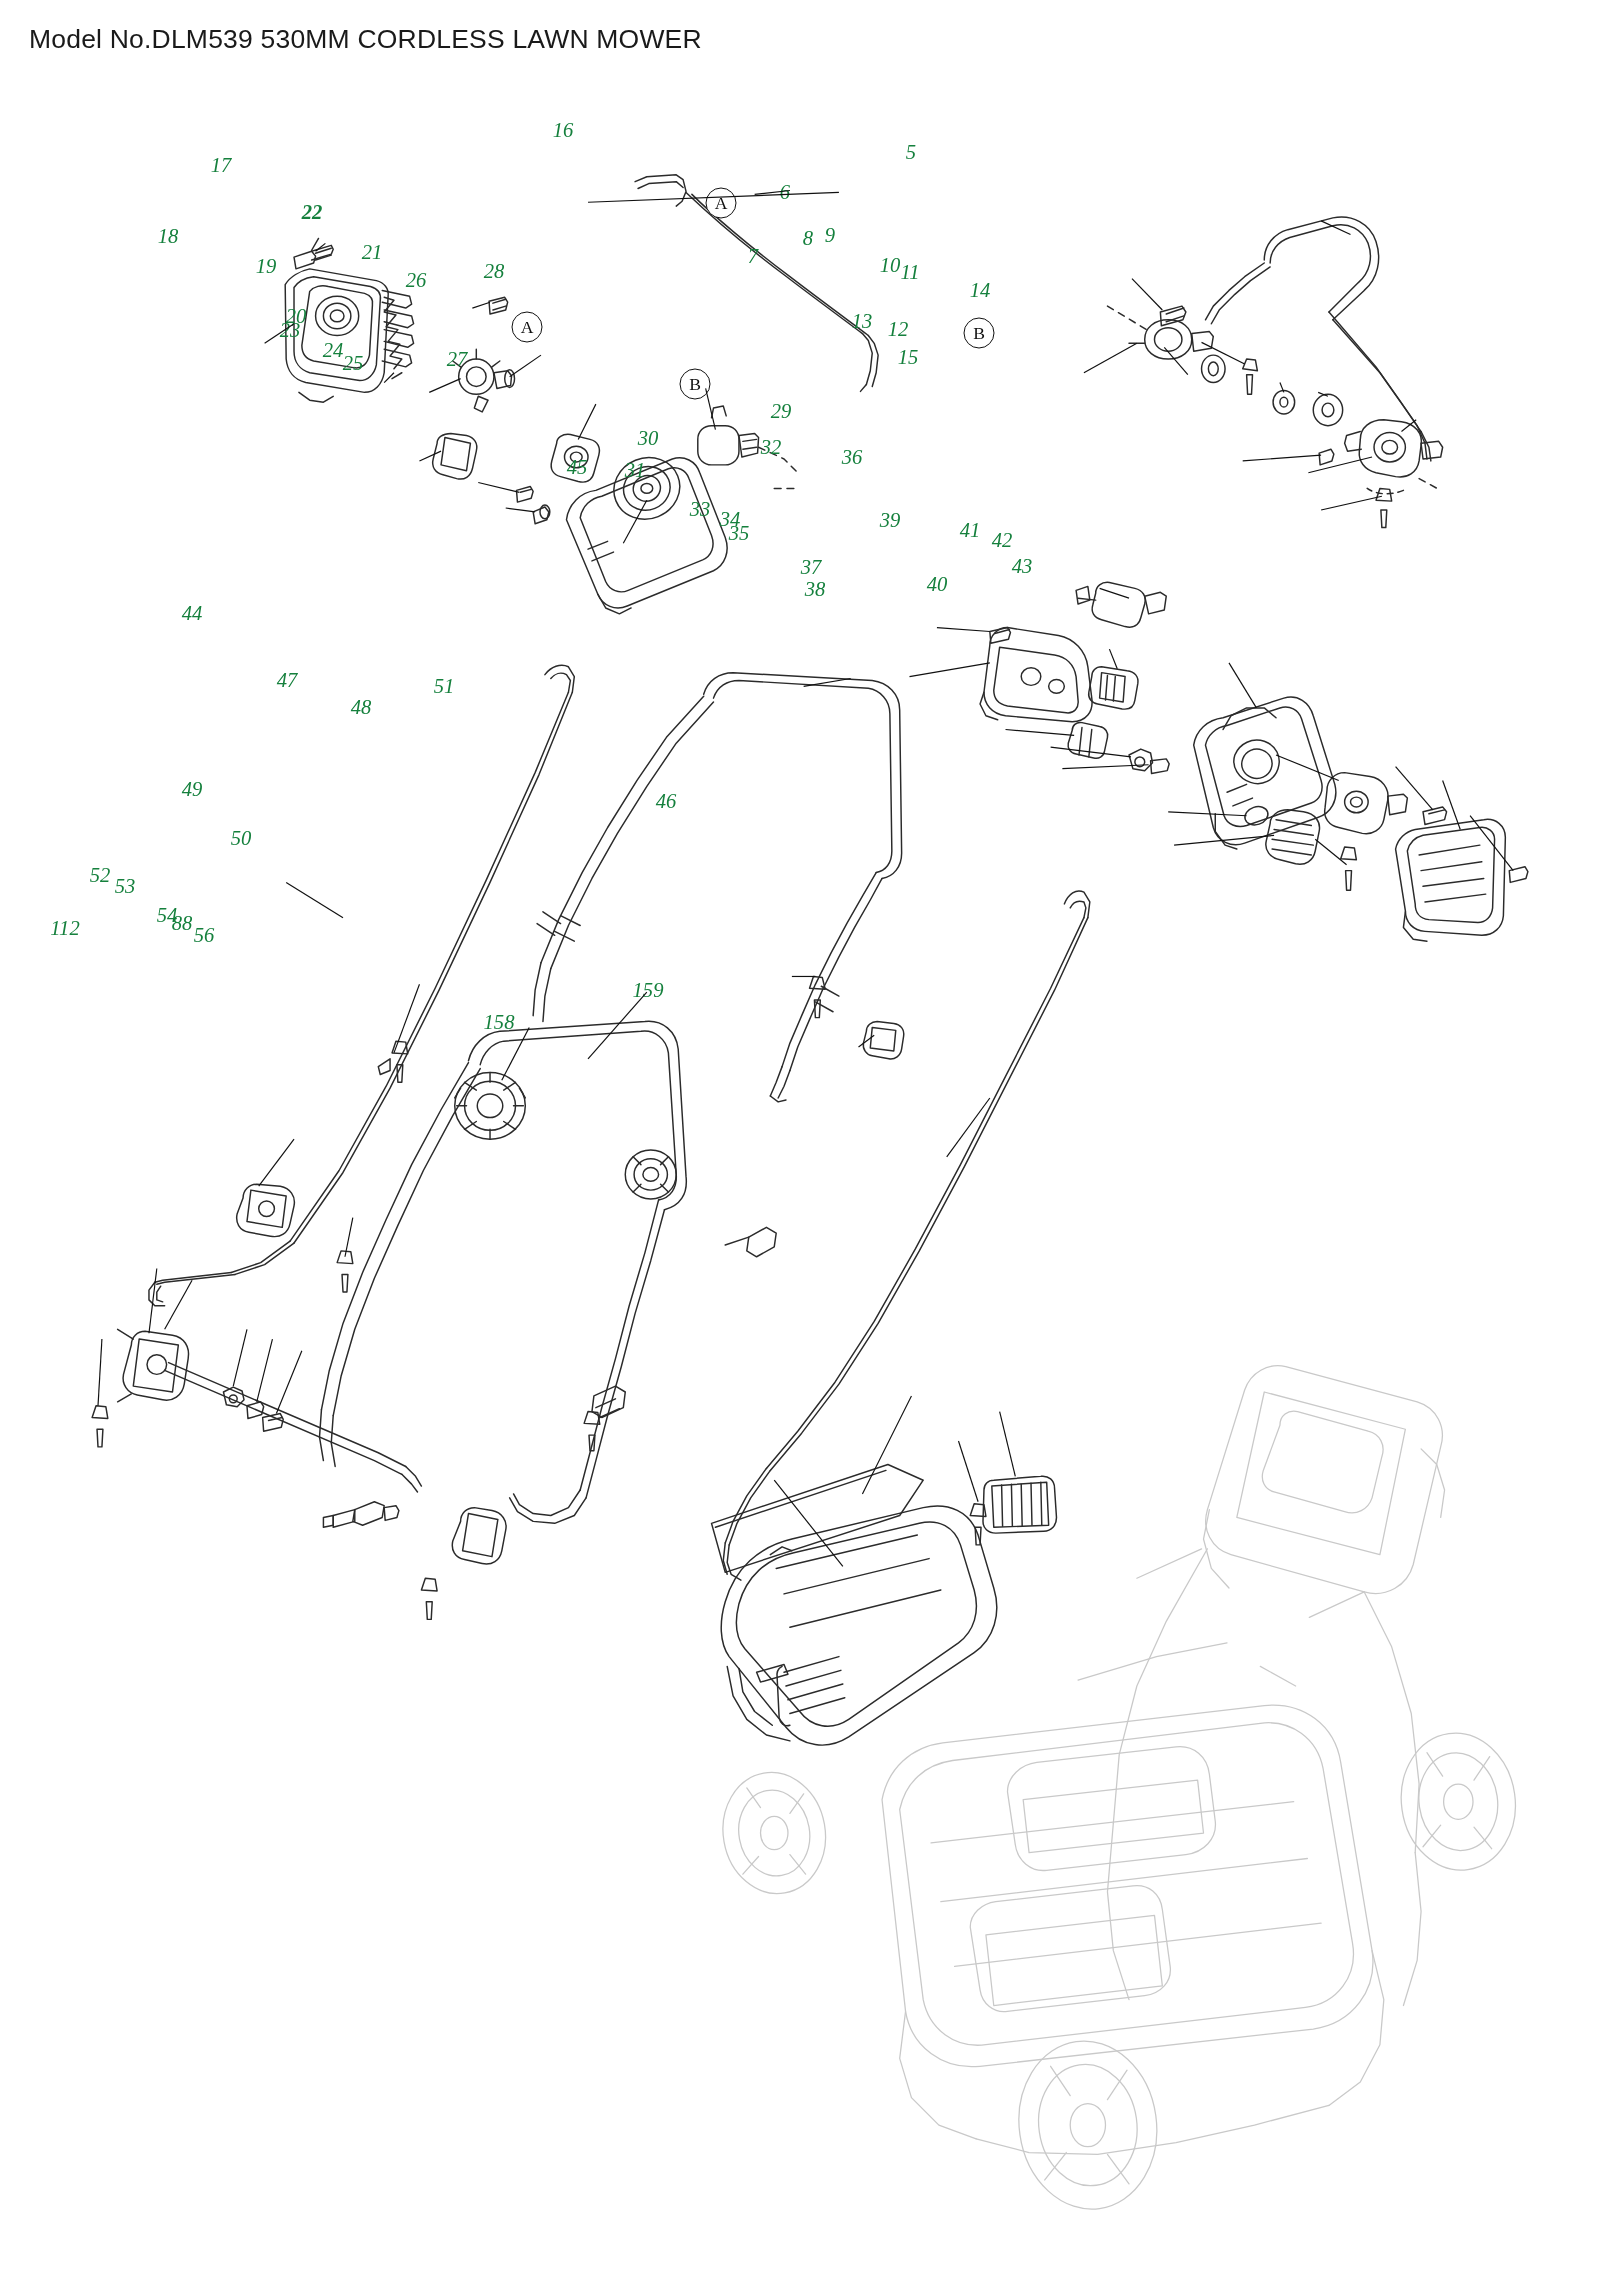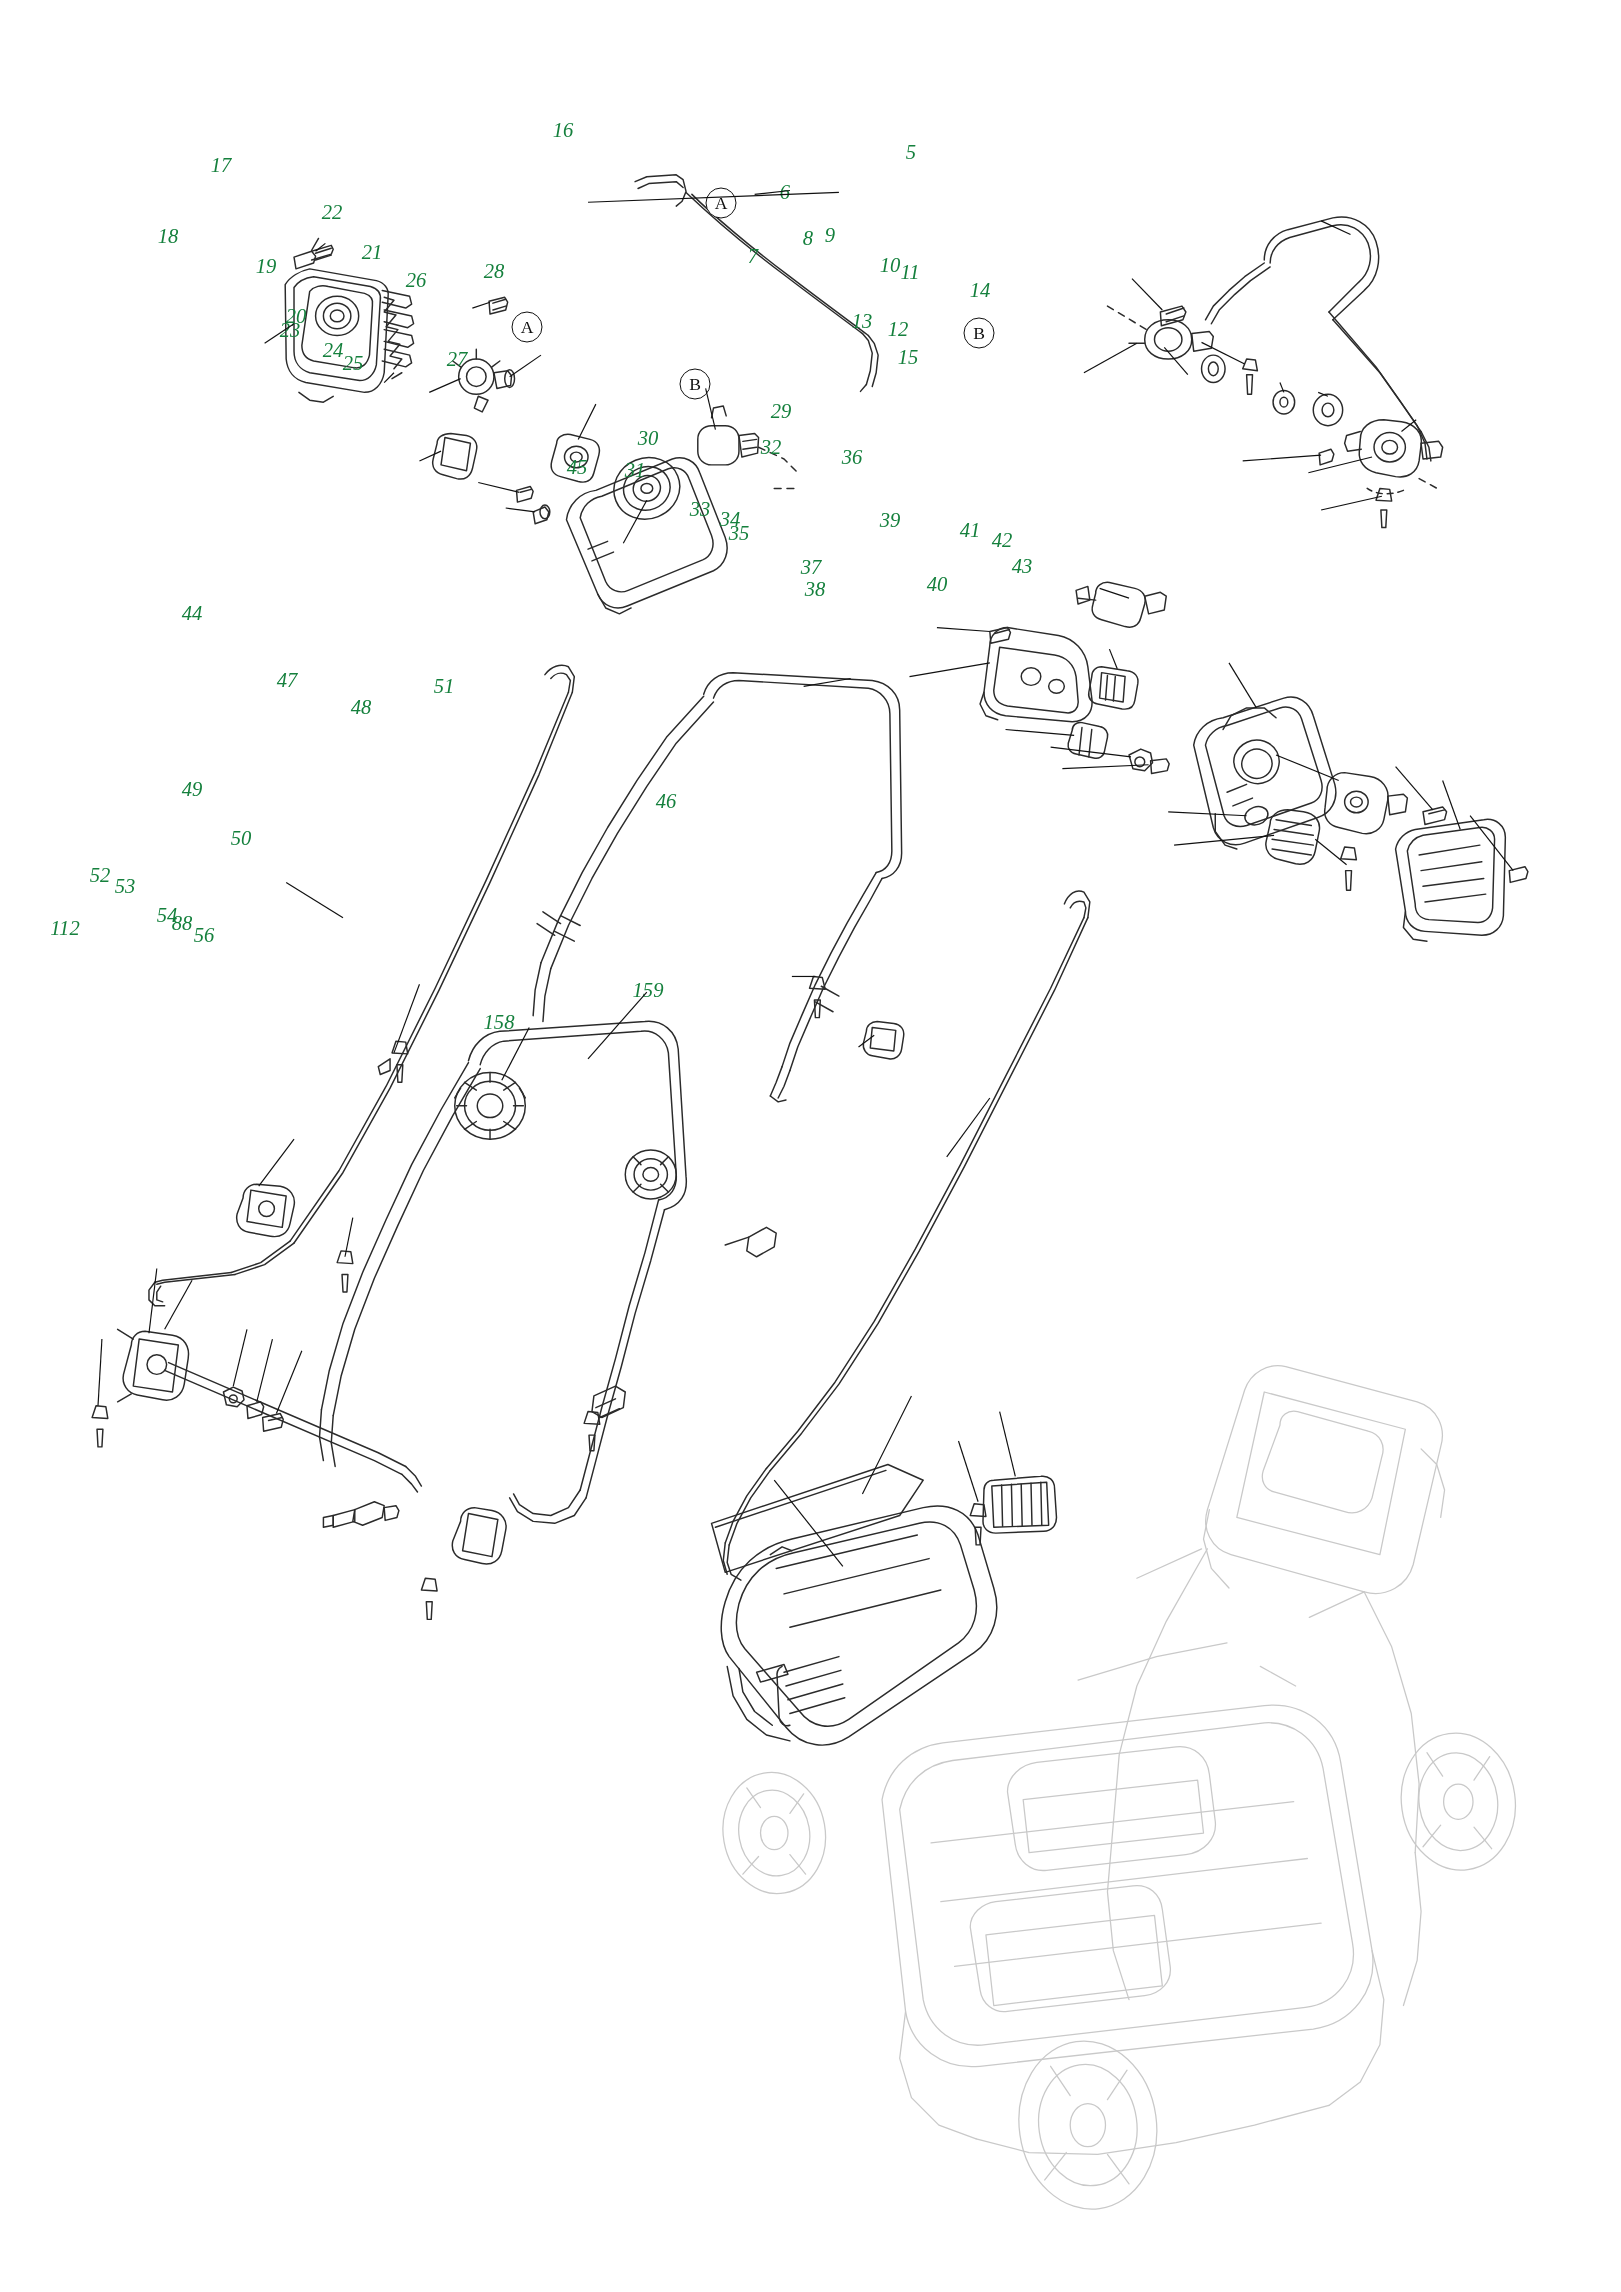--- a/index.html
+++ b/index.html
@@ -59,20 +59,21 @@
     font-size: 17.6px;
     color: #111111;
     background: #ffffff;
   }
 </style>
 </head>
 <body>
 
 <div id="page">
 
+  <div id="title">Model No.DLM539 530MM CORDLESS LAWN MOWER</div>
 
   <svg id="diagram-svg" viewBox="0 0 1654 2339">
     <g fill="none" stroke="#2b2b2b" stroke-width="1.5" stroke-linecap="round" stroke-linejoin="round">
 
       <path d="M648 185 L660 180 L690 178 L697 183 L700 195 L696 205 L690 210"></path>
       <path d="M651 192 L662 187 L690 185 L697 191"></path>
       <path d="M700 196 C720 215 760 250 800 280 C830 303 860 325 880 340"></path>
       <path d="M706 198 C726 218 766 252 806 282 C836 305 866 327 886 342"></path>
       <path d="M880 340 L886 347 L890 360 L888 378 L884 392"></path>
       <path d="M886 342 L892 350 L896 362 L894 380 L890 394"></path>
@@ -496,21 +497,21 @@
   <div class="callout" style="left:898px;  top:329px;">12</div>
   <div class="callout" style="left:862px;  top:321px;">13</div>
   <div class="callout" style="left:980px; top:290px;">14</div>
   <div class="callout" style="left:908px;  top:357px;">15</div>
   <div class="callout" style="left:563px;  top:130px;">16</div>
   <div class="callout" style="left:221px;  top:165px;">17</div>
   <div class="callout" style="left:168px;  top:236px;">18</div>
   <div class="callout" style="left:266px;  top:266px;">19</div>
   <div class="callout" style="left:296px;  top:284px;margin-top:32px;">20</div>
   <div class="callout" style="left:372px;  top:252px;">21</div>
-  <div class="callout" style="left:332px;  top:212px;">22</div>
+  <div class="callout" style="left:312px;  top:212px;font-weight:bold;">22</div>
   <div class="callout" style="left:290px;  top:330px;">23</div>
   <div class="callout" style="left:333px;  top:350px;">24</div>
   <div class="callout" style="left:353px;  top:363px;">25</div>
   <div class="callout" style="left:416px;  top:280px;">26</div>
   <div class="callout" style="left:457px;  top:359px;">27</div>
   <div class="callout" style="left:494px;  top:271px;">28</div>
   <div class="callout" style="left:781px;  top:411px;">29</div>
   <div class="callout" style="left:648px;  top:438px;">30</div>
   <div class="callout" style="left:635px;  top:470px;">31</div>
   <div class="callout" style="left:771px;  top:447px;">32</div>

